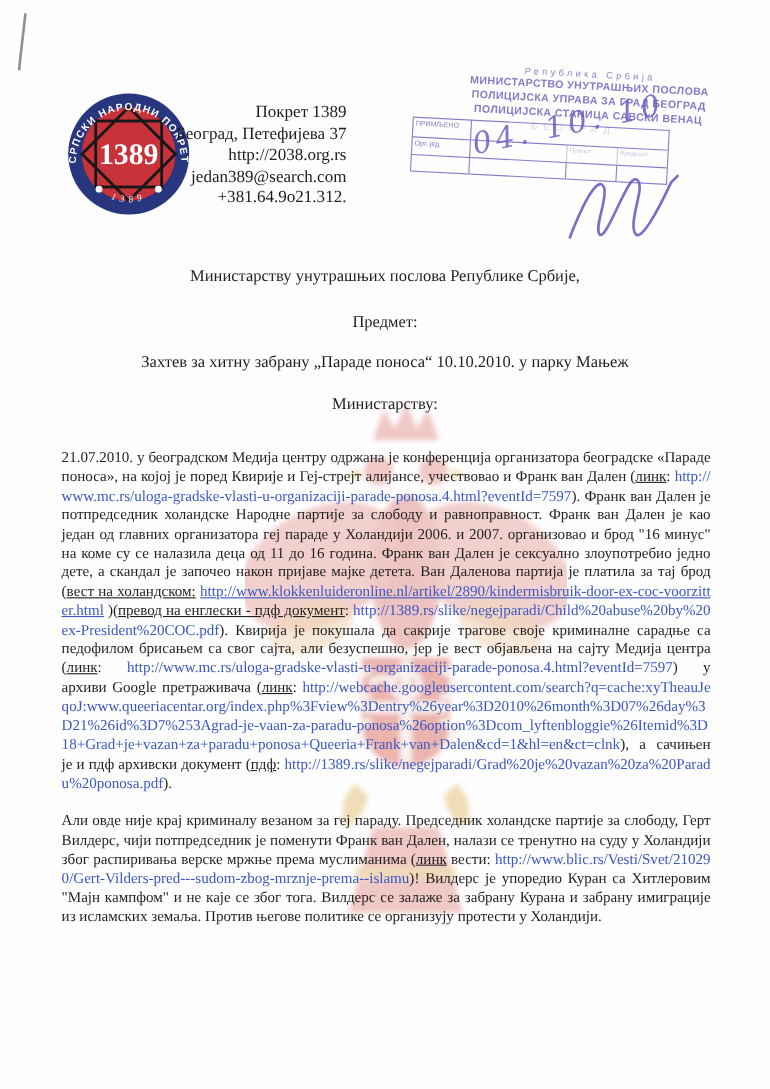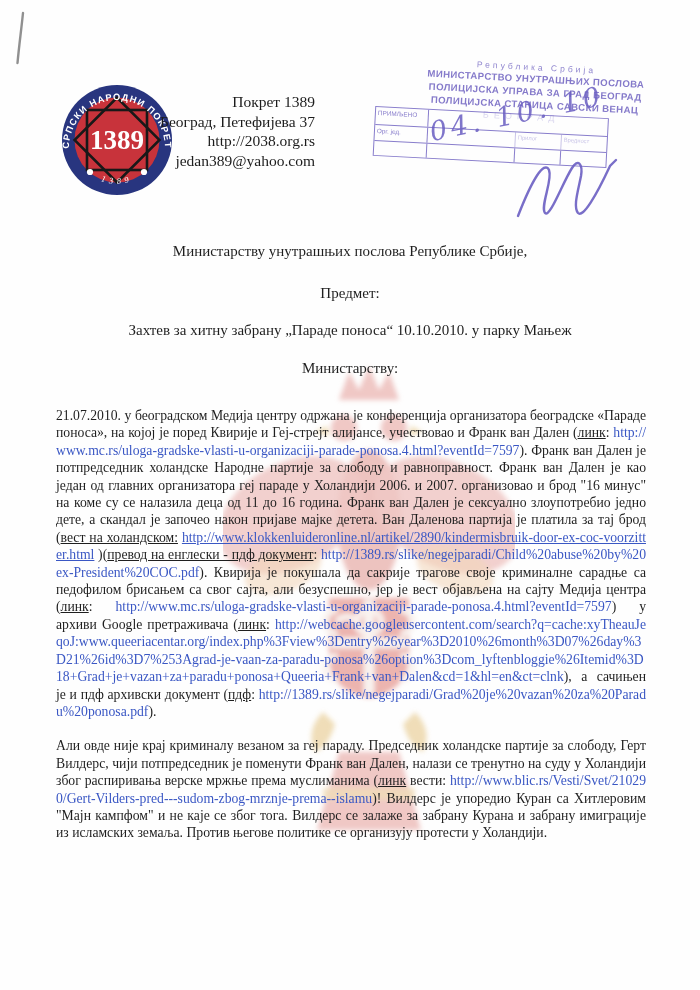--- a/index.html
+++ b/index.html
@@ -70,21 +70,22 @@
     </text>
     <text x="56" y="65" text-anchor="middle" font-family="Liberation Serif, serif" font-size="27" font-weight="bold" fill="#ffffff">1389</text>
     <circle cx="29" cy="88" r="3.1" fill="#ffffff"></circle>
     <circle cx="83" cy="88" r="3.1" fill="#ffffff"></circle>
   </svg>
 
   <div class="header-info">
     <div>Покрет 1389</div>
     <div>Београд, Петефијева 37</div>
     <div>http://2038.org.rs</div>
-    <div>jedan389@yahoo.com</div>
+    <div>jedan389@search.com</div>
+    <div>+381.64.9o21.312.</div>
   </div>
 
   <div class="stamp">
     <div class="stamp-l1">Република Србија</div>
     <div class="stamp-l">МИНИСТАРСТВО УНУТРАШЊИХ ПОСЛОВА</div>
     <div class="stamp-l">ПОЛИЦИЈСКА УПРАВА ЗА ГРАД БЕОГРАД</div>
     <div class="stamp-l">ПОЛИЦИЈСКА СТАНИЦА САВСКИ ВЕНАЦ</div>
     <div class="stamp-ghost">БЕОГРАД</div>
     <div class="stamp-table">
       <div class="srow r1">

